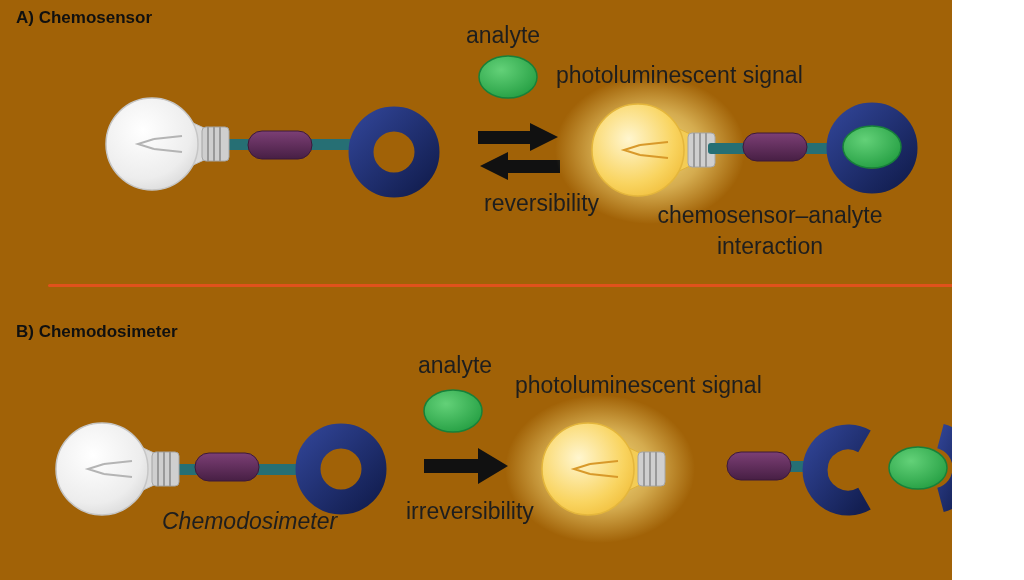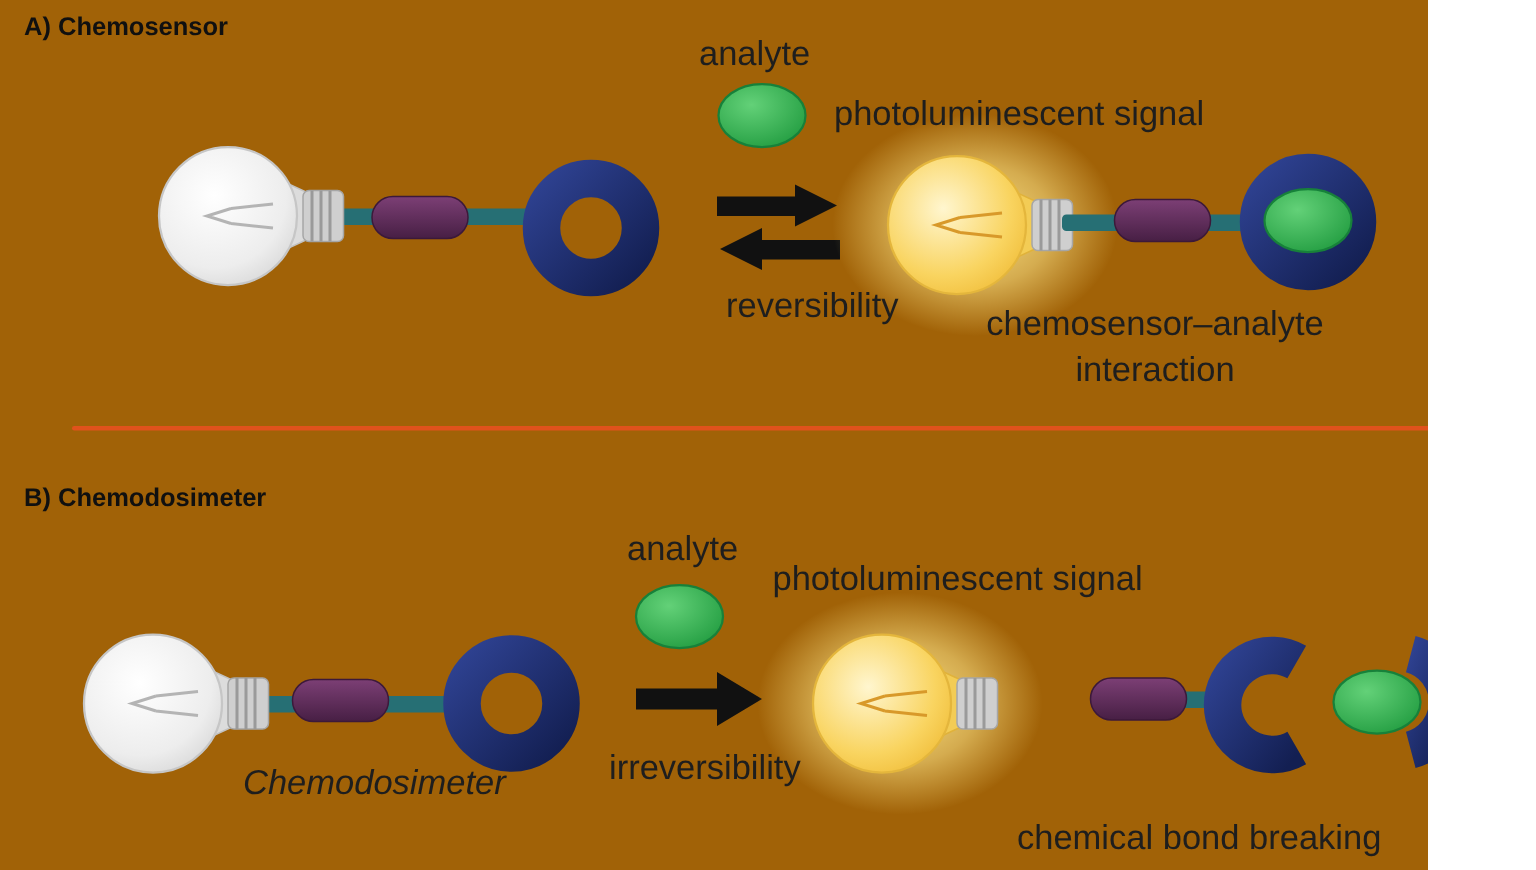--- a/index.html
+++ b/index.html
@@ -136,14 +136,13 @@
   <div class="heading" style="left:16px;top:322px;">B) Chemodosimeter</div>
 
   <div class="label" style="left:418px;top:350px;">analyte</div>
 
   <div class="label" style="left:515px;top:370px;">photoluminescent signal</div>
 
   <div class="label italic" style="left:126px;top:506px;margin-left:36px;">Chemodosimeter</div>
 
   <div class="label" style="left:406px;top:496px;text-align:center;">irreversibility</div>
 
-  <div class="label" style="left:678px;top:543px;">chemical bond breaking</div>
 </div>
 
 </body></html>

